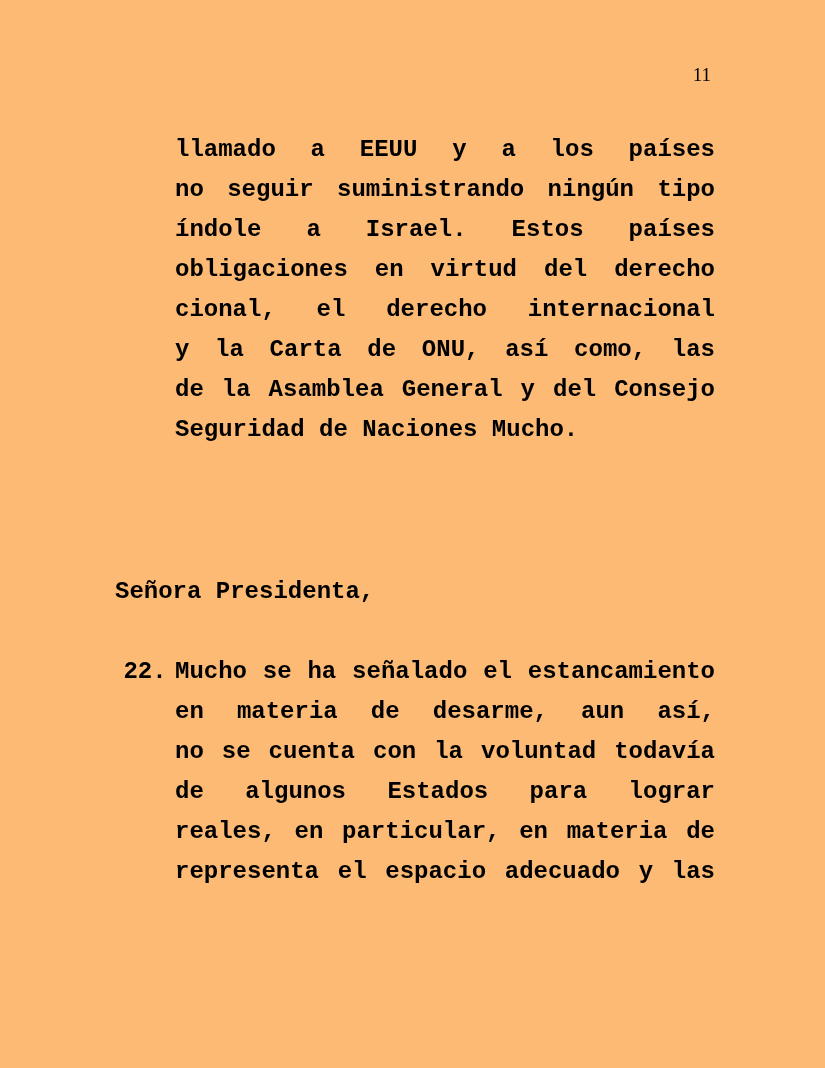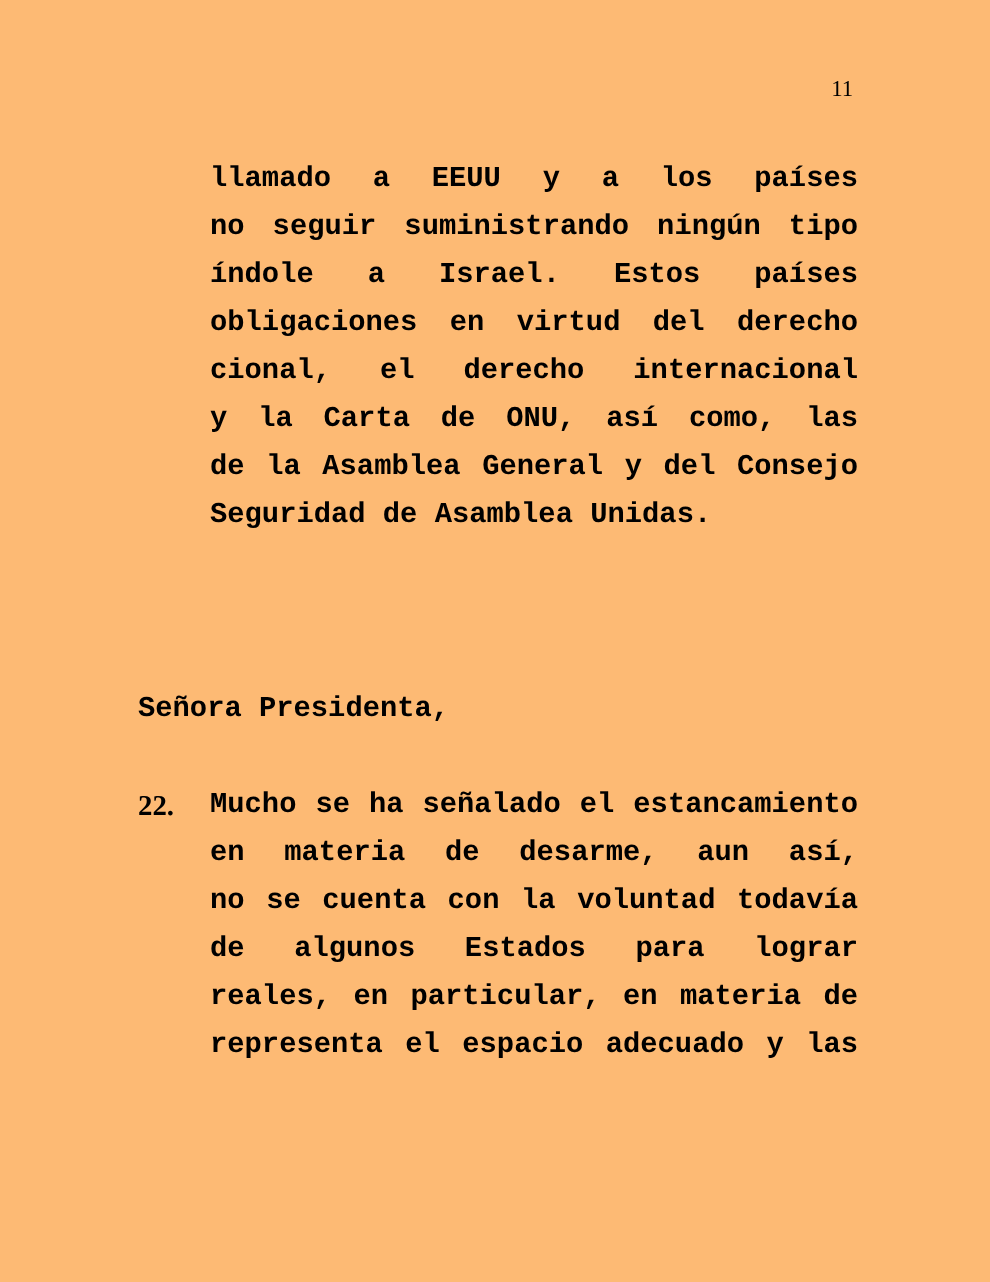--- a/index.html
+++ b/index.html
@@ -66,22 +66,21 @@
     top: 652px;
     width: 600px;
     display: flex;
     align-items: flex-start;
   }
   .para-b .num {
     width: 60px;
     height: 40px;
     line-height: 40px;
     flex: 0 0 60px;
-    text-align: left;
-    font-family: Liberation Serif, serif;
+    text-align: center;
   }
   .para-b .body {
     width: 540px;
     flex: 0 0 540px;
   }
 </style>
 </head>
 <body>
 
 <div class="page">
@@ -89,21 +88,21 @@
   <div class="page-number">11</div>
 
   <div class="para-a mono">
     <div class="line just">llamado a EEUU y a los países occidentales a</div>
     <div class="line just">no seguir suministrando ningún tipo de</div>
     <div class="line just">índole a Israel. Estos países cómplices</div>
     <div class="line just">obligaciones en virtud del derecho interna-</div>
     <div class="line just">cional, el derecho internacional obligaciones</div>
     <div class="line just">y la Carta de ONU, así como, las Resoluciones</div>
     <div class="line just">de la Asamblea General y del Consejo de</div>
-    <div class="line left">Seguridad de Asamblea Unidas.</div>
+    <div class="line left">Seguridad de Naciones Mucho.</div>
   </div>
 
   <div class="salutation mono">Señora Presidenta,</div>
 
   <div class="para-b mono">
     <div class="num">22.</div>
     <div class="body">
       <div class="line just">Mucho se ha señalado el estancamiento</div>
       <div class="line just">en materia de desarme, aun así, todavía</div>
       <div class="line just">no se cuenta con la voluntad todavía</div>

